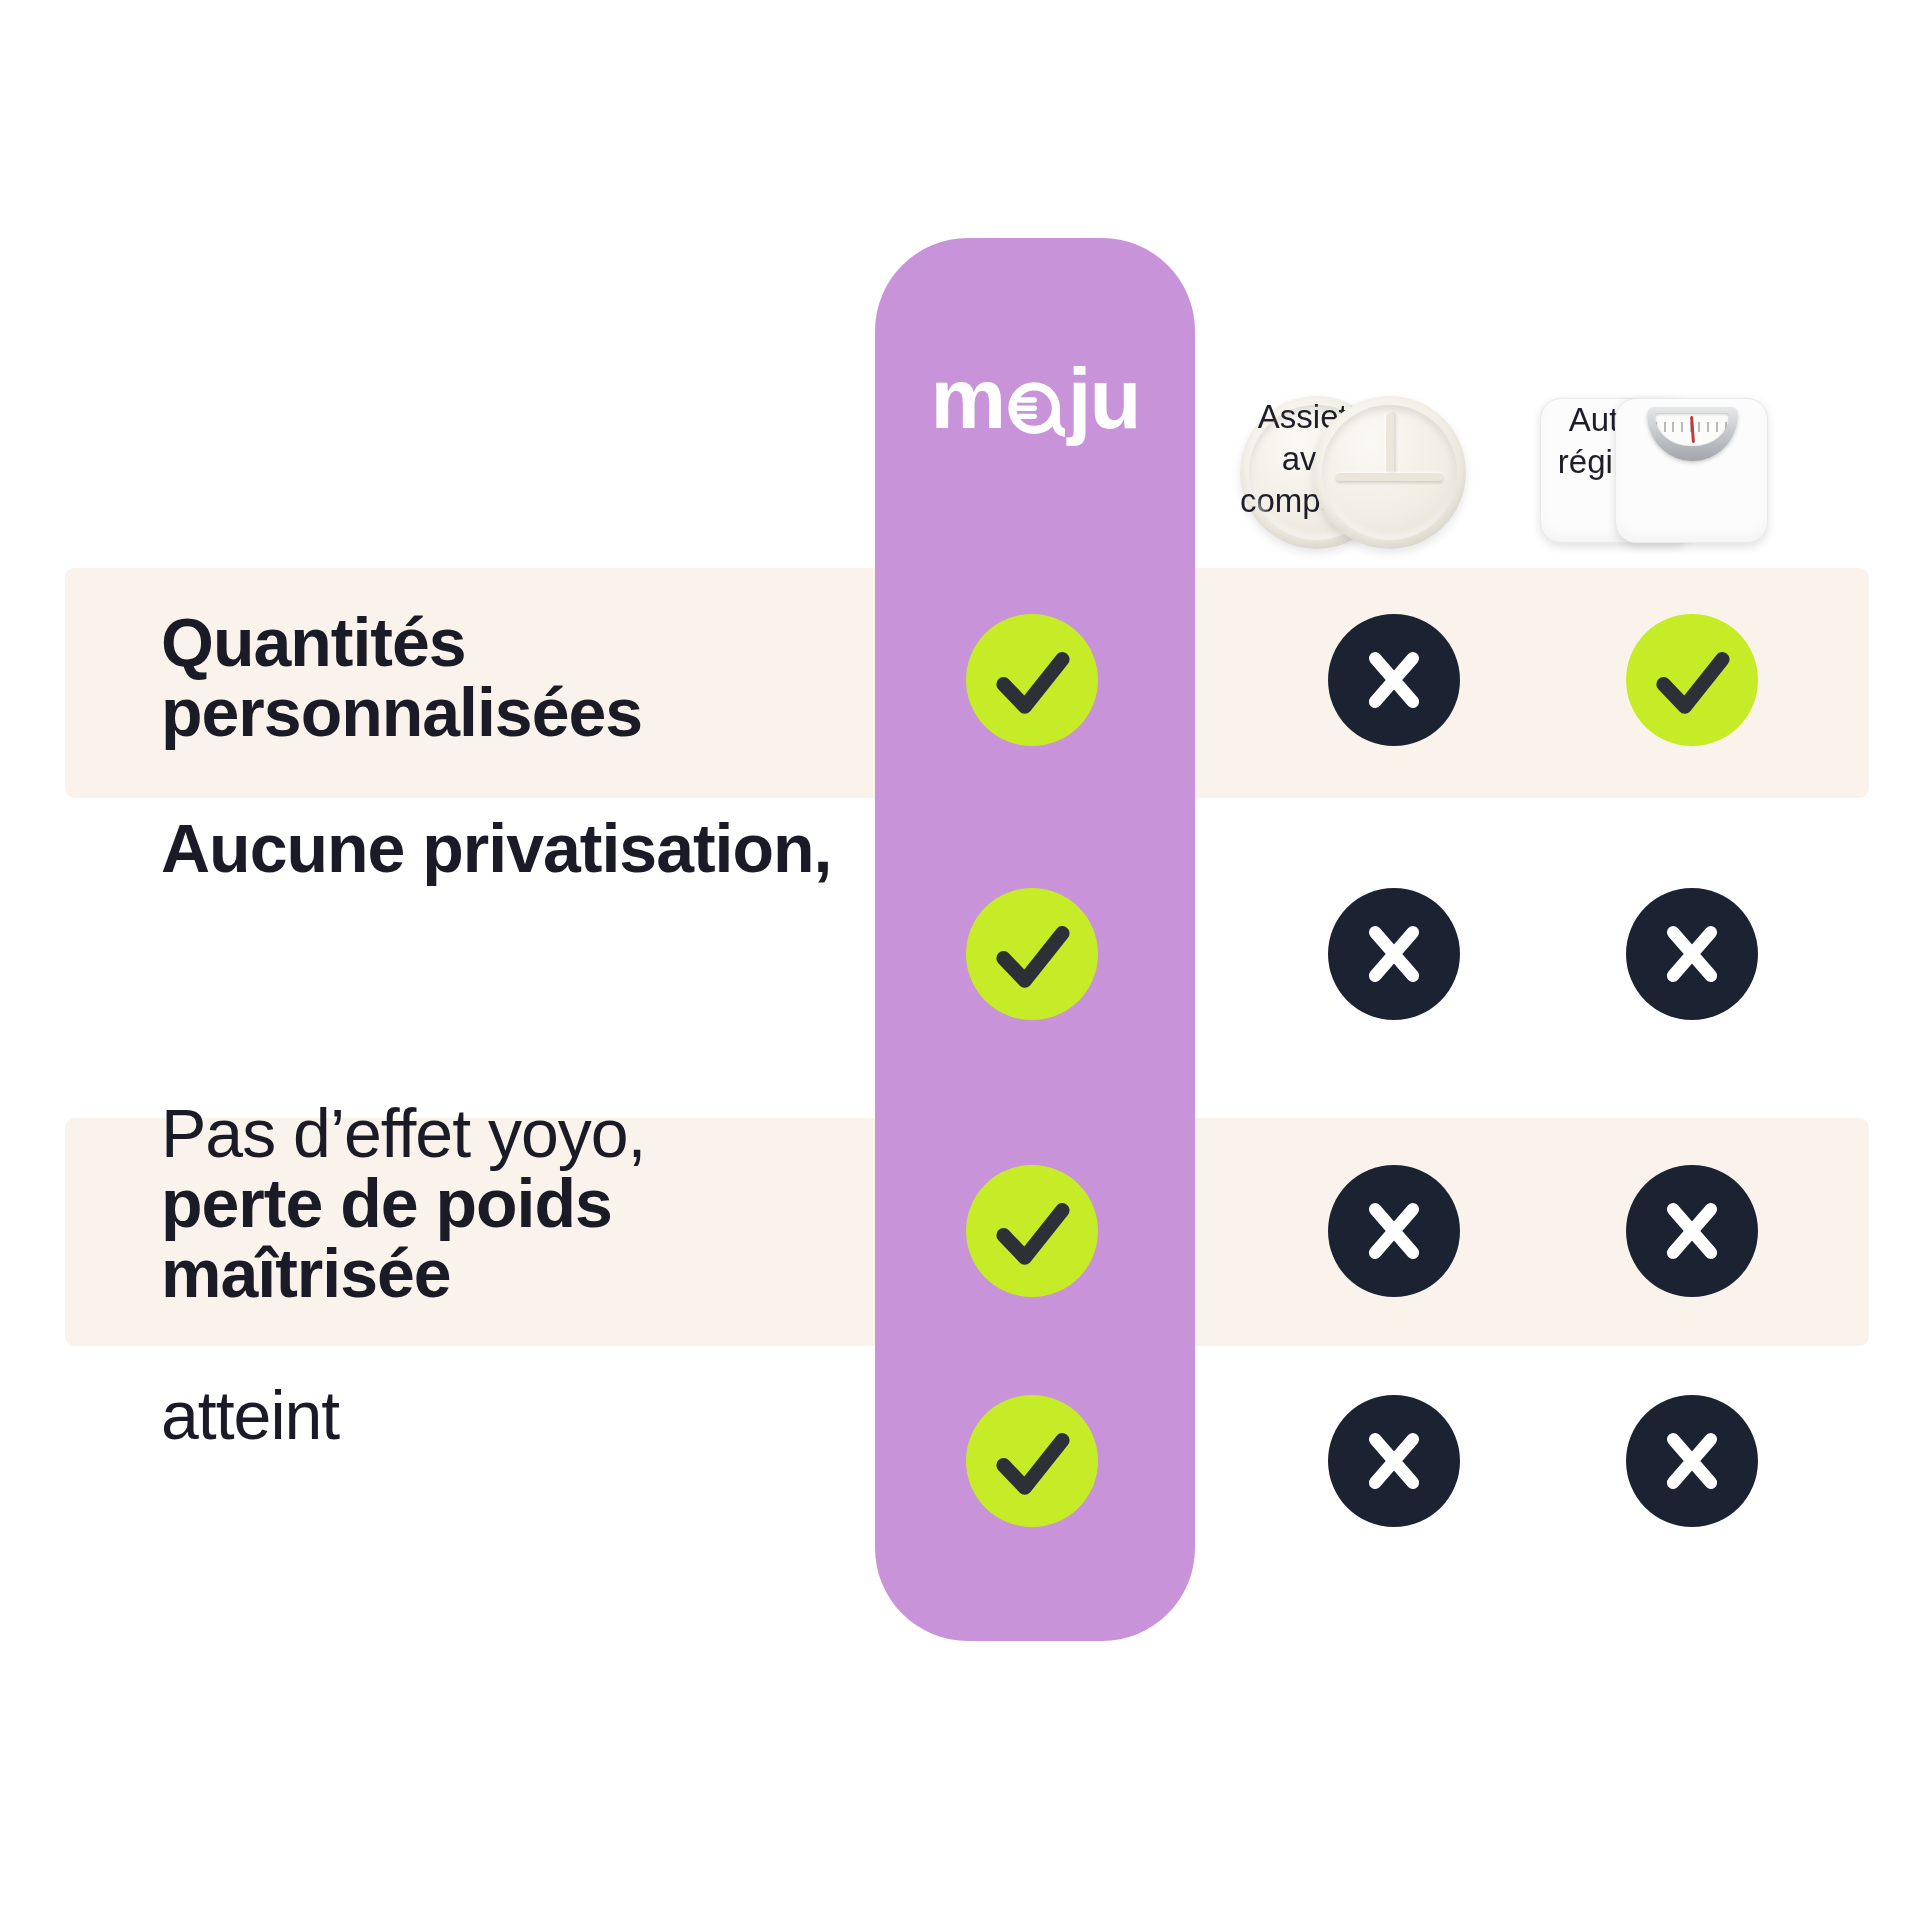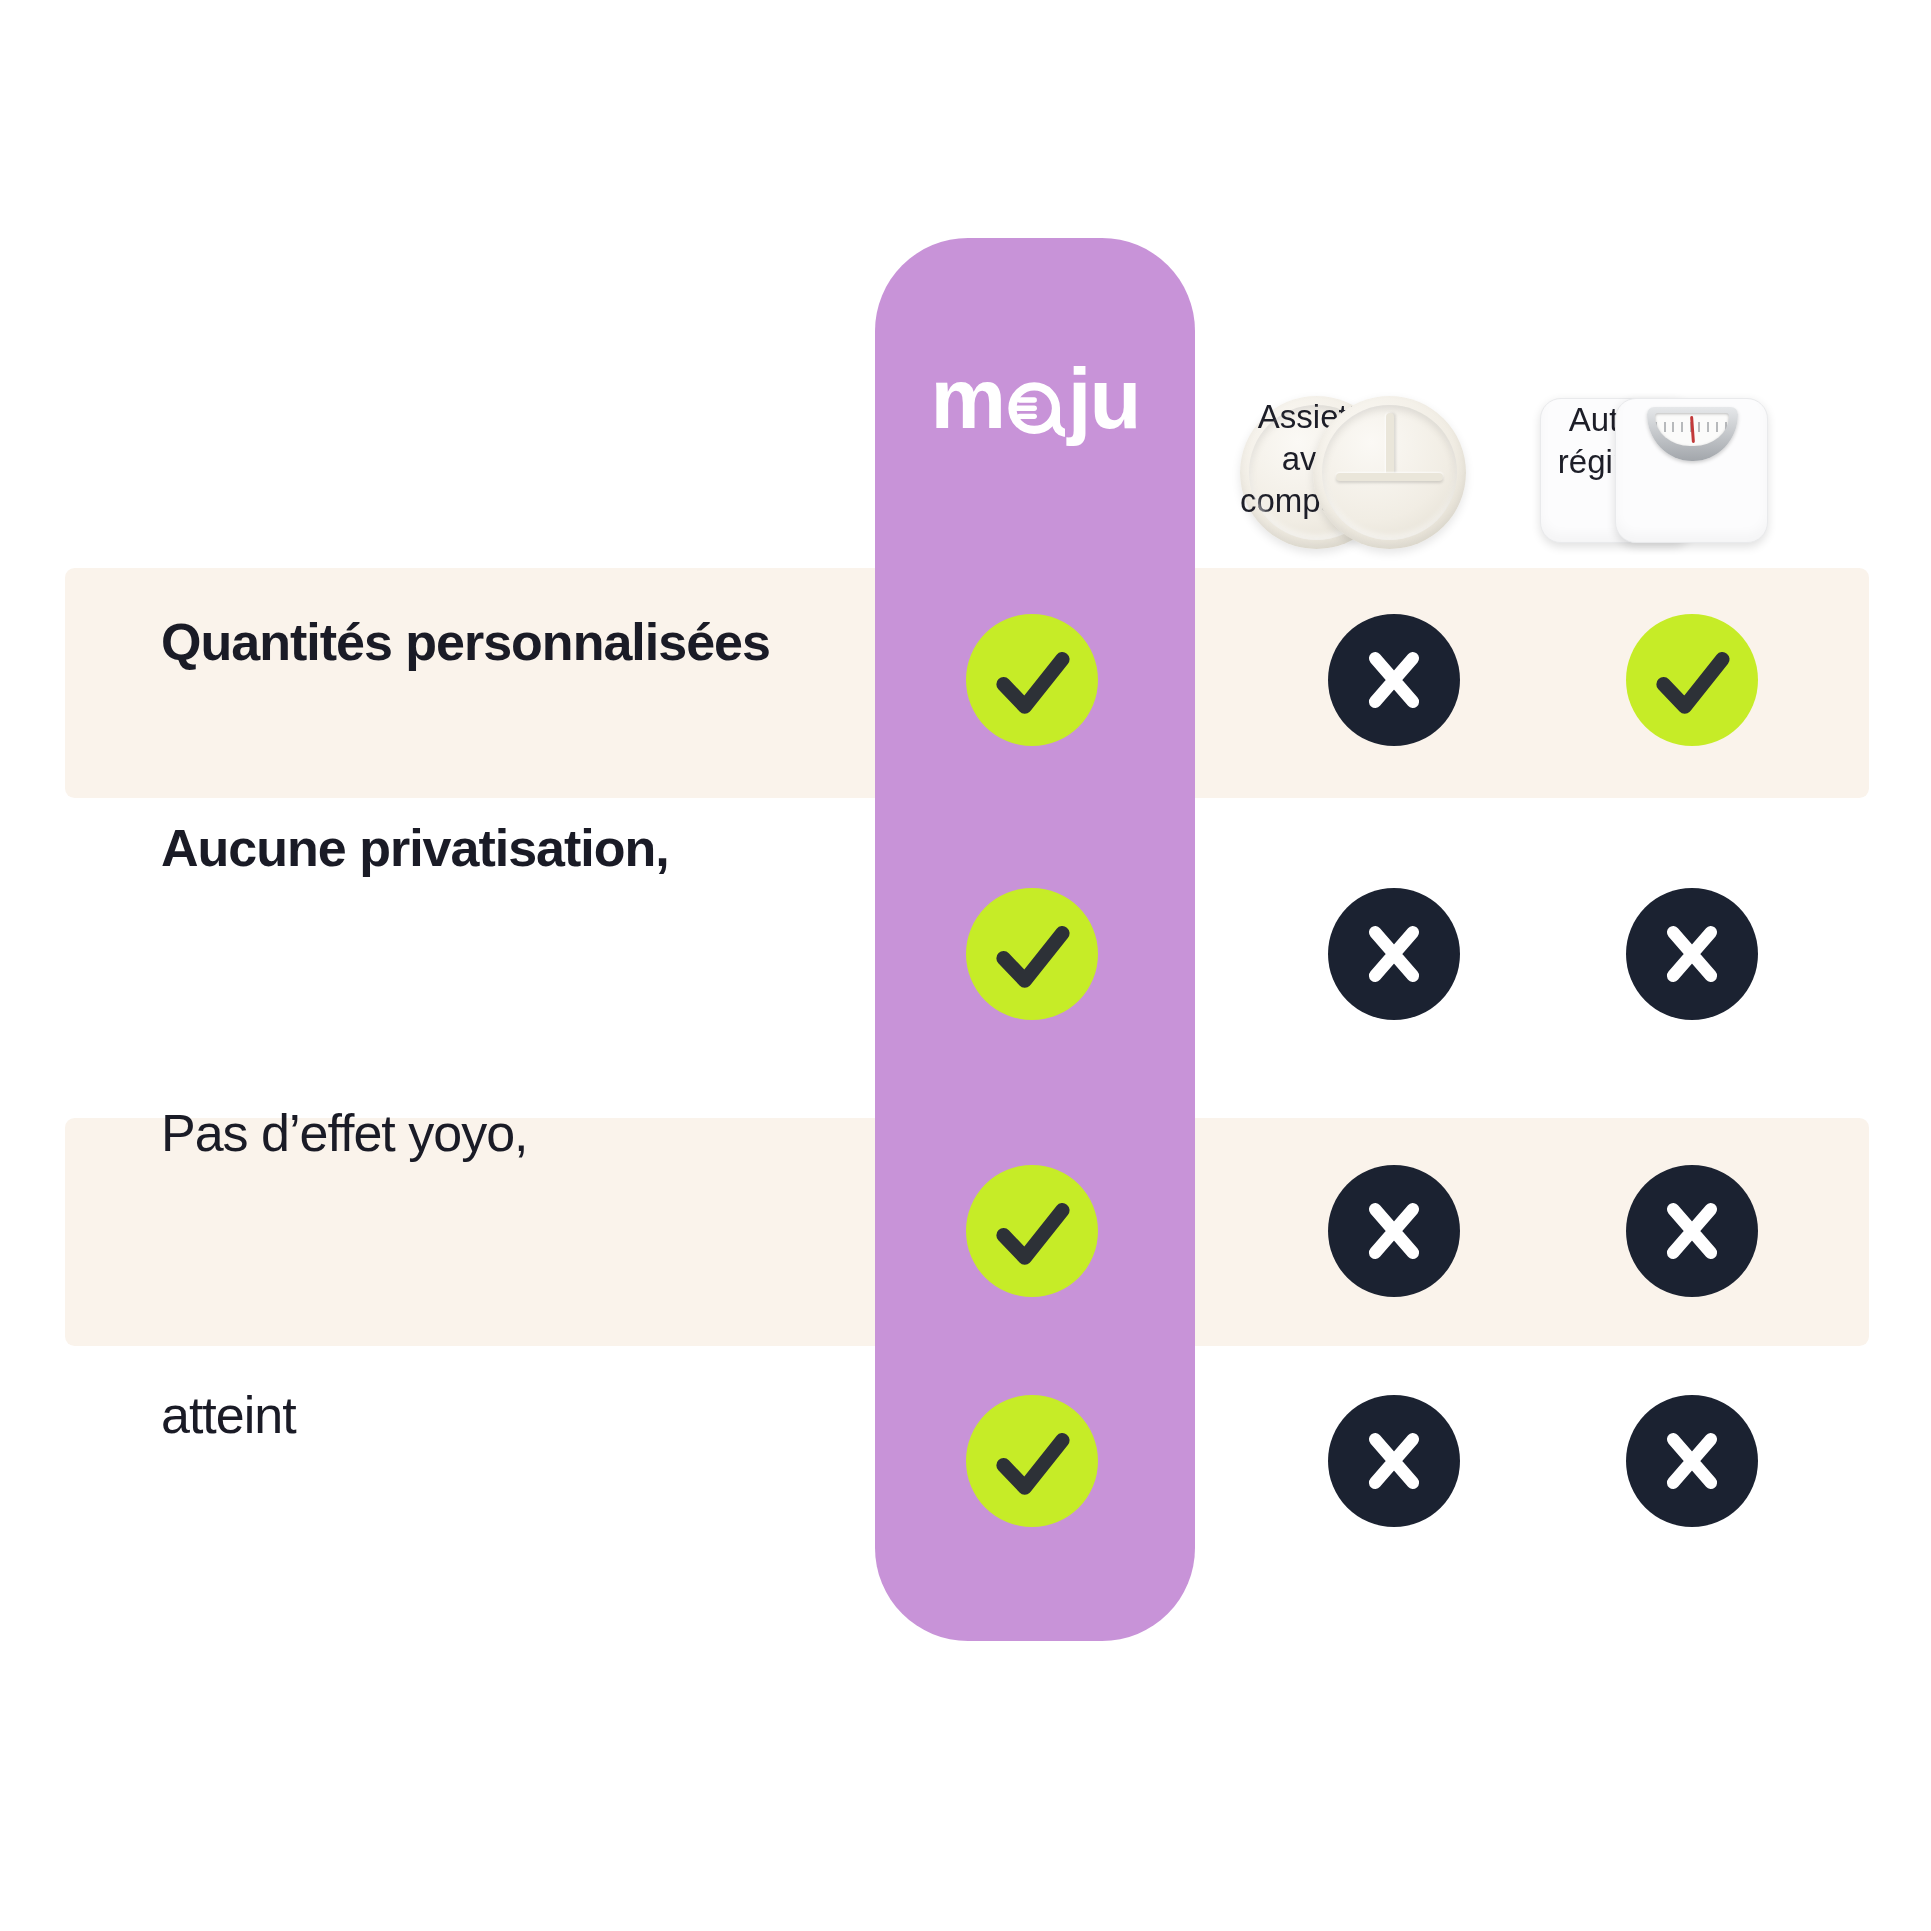--- a/index.html
+++ b/index.html
@@ -91,21 +91,21 @@
     opacity:.7;
   }
   .scale .needle{
     position:absolute;left:50%;top:2.9px;width:2.9px;height:27px;margin-left:-1px;
     background:#c23a3a;transform:rotate(-4deg);border-radius:1.9px;
   }
 
   
   .feature{
     position:absolute;left:161px;width:705px;z-index:3;
-    font-size:52px;line-height:70px;letter-spacing:-1px;
+    font-size:68px;line-height:70px;letter-spacing:-1px;
   }
   .feature .b{font-weight:700;}
   .feature-1{top:607px;}
   .feature-2{top:813px;}
   .feature-3{top:1098px;}
   .feature-4{top:1380px;}
 
   
   .mark{
     position:absolute;width:132px;height:132px;border-radius:50%;z-index:4;
@@ -164,20 +164,21 @@
 </div>
 
 <div class="feature feature-1">
   <div class="b">Quantités personnalisées</div>
 </div>
 <div class="feature feature-2">
   <div class="b">Aucune privatisation,</div>
 </div>
 <div class="feature feature-3">
   <div>Pas d’effet yoyo,</div>
+  <div class="b">perte de poids maîtrisée</div>
 </div>
 <div class="feature feature-4">
   <div>atteint</div>
 </div>
 
 <div class="mark row-1 col-maju check">
     <svg viewBox="0 0 137 137">
       <path d="M39 73 L61 96 L100 47" fill="none" stroke="#2d3137" stroke-width="15" stroke-linecap="round" stroke-linejoin="round"></path>
     </svg>
   </div>

